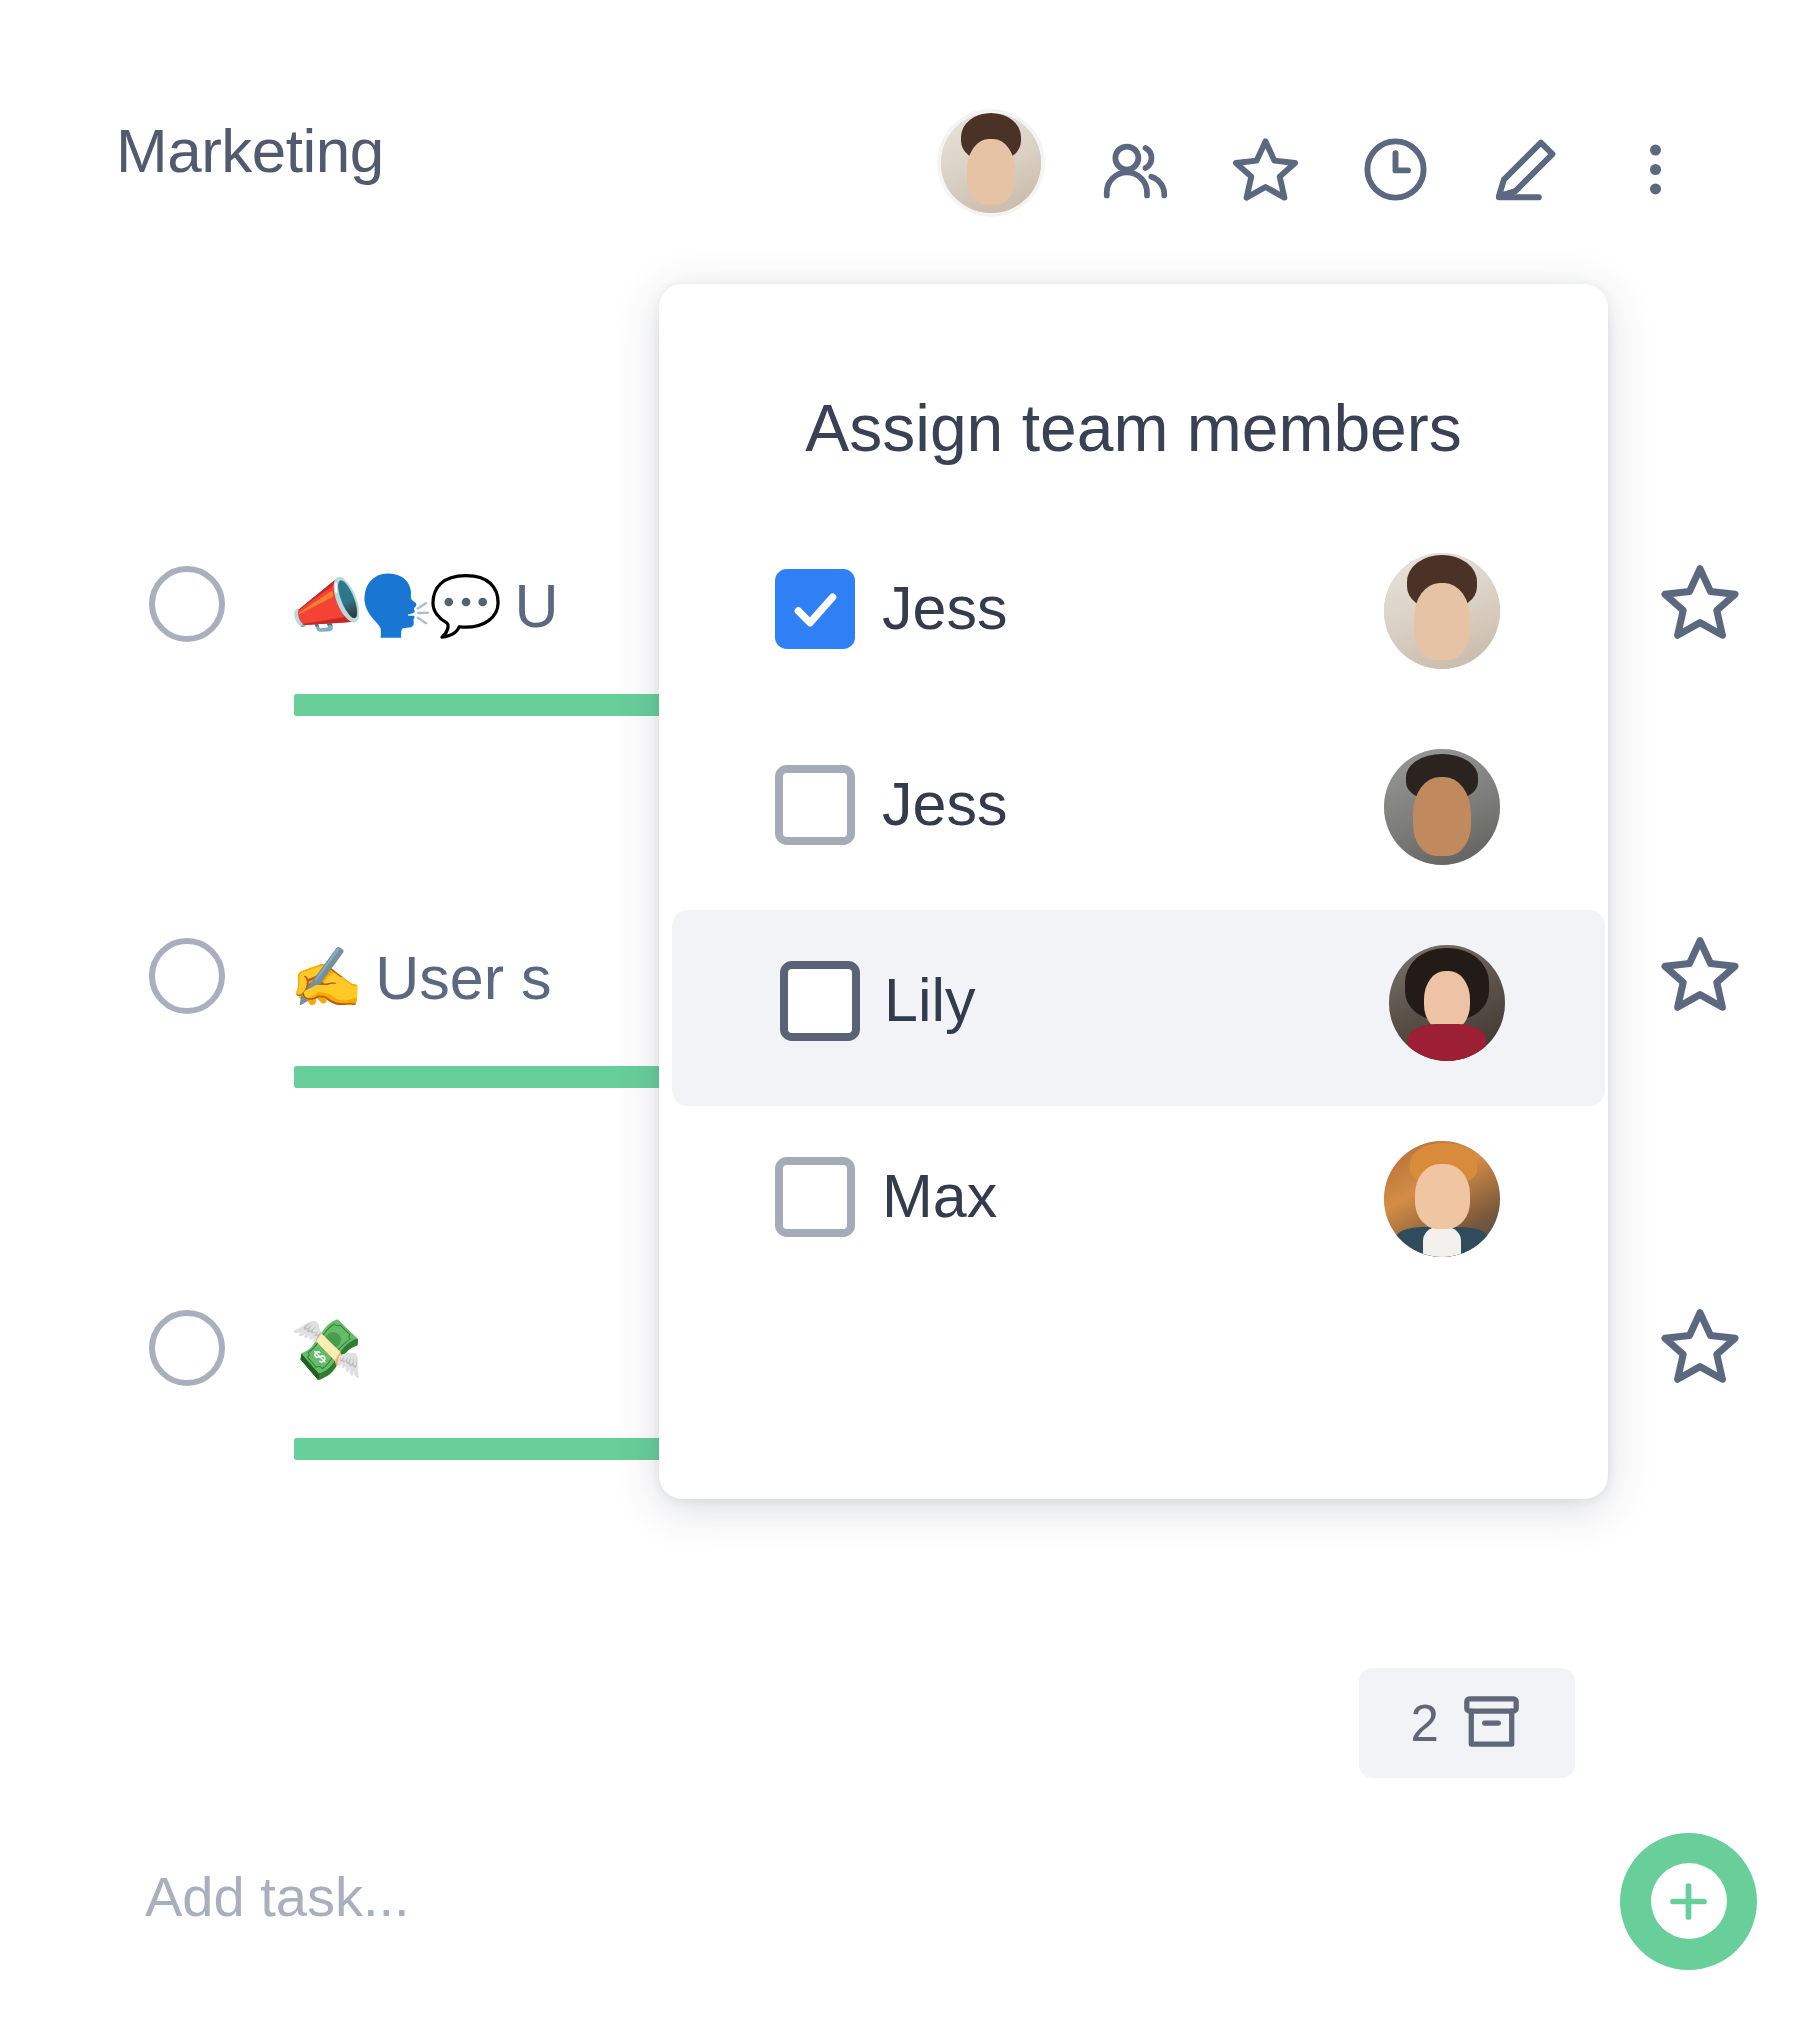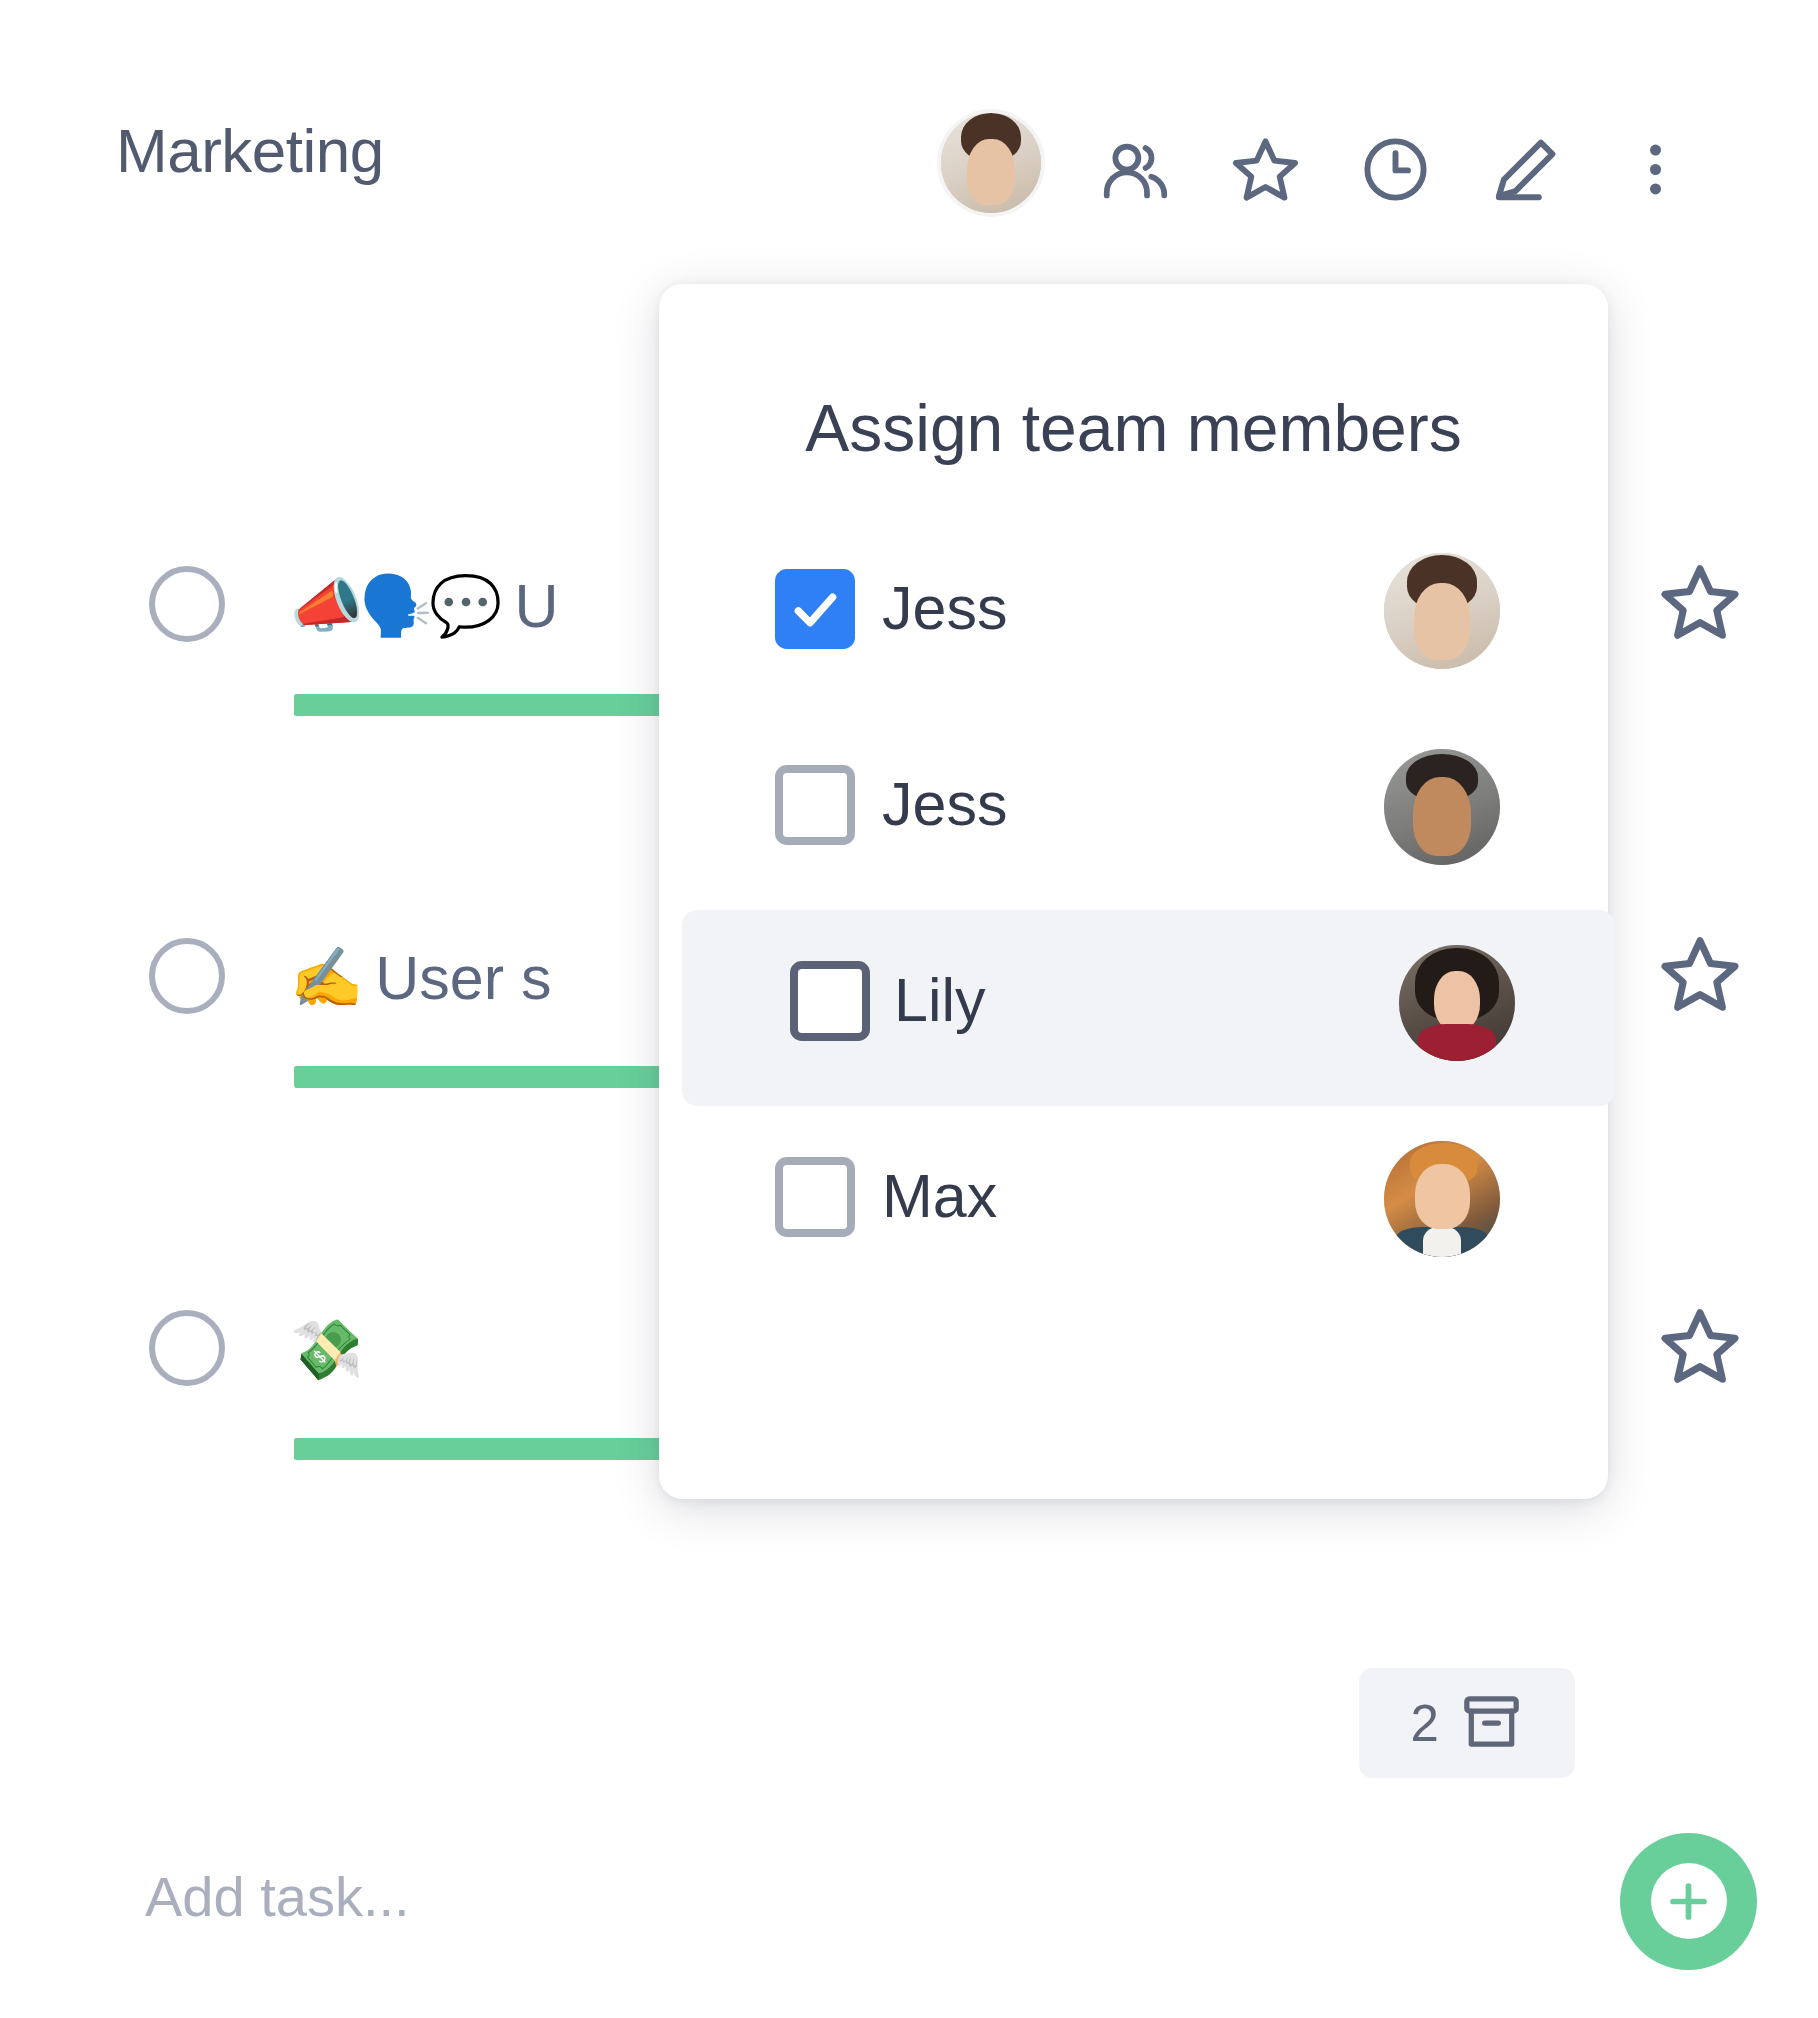--- a/index.html
+++ b/index.html
@@ -227,21 +227,21 @@
   .member-row {
     position: relative;
     height: 196px;
     margin: 0 var(--rowpad, 0);
     display: flex;
     align-items: center;
     border-radius: 15.7px;
   }
   .member-row.hovered {
     background: #f1f3f6;
-    margin: 0 23px;
+    margin: 0 13px;
     width: 933px;
   }
   .member-check {
     position: absolute;
     left: 116px;
     top: 51px;
     width: 80px; height: 80px;
     border-radius: 9.8px;
   }
   .member-row.hovered .member-check { left: 108px; }

